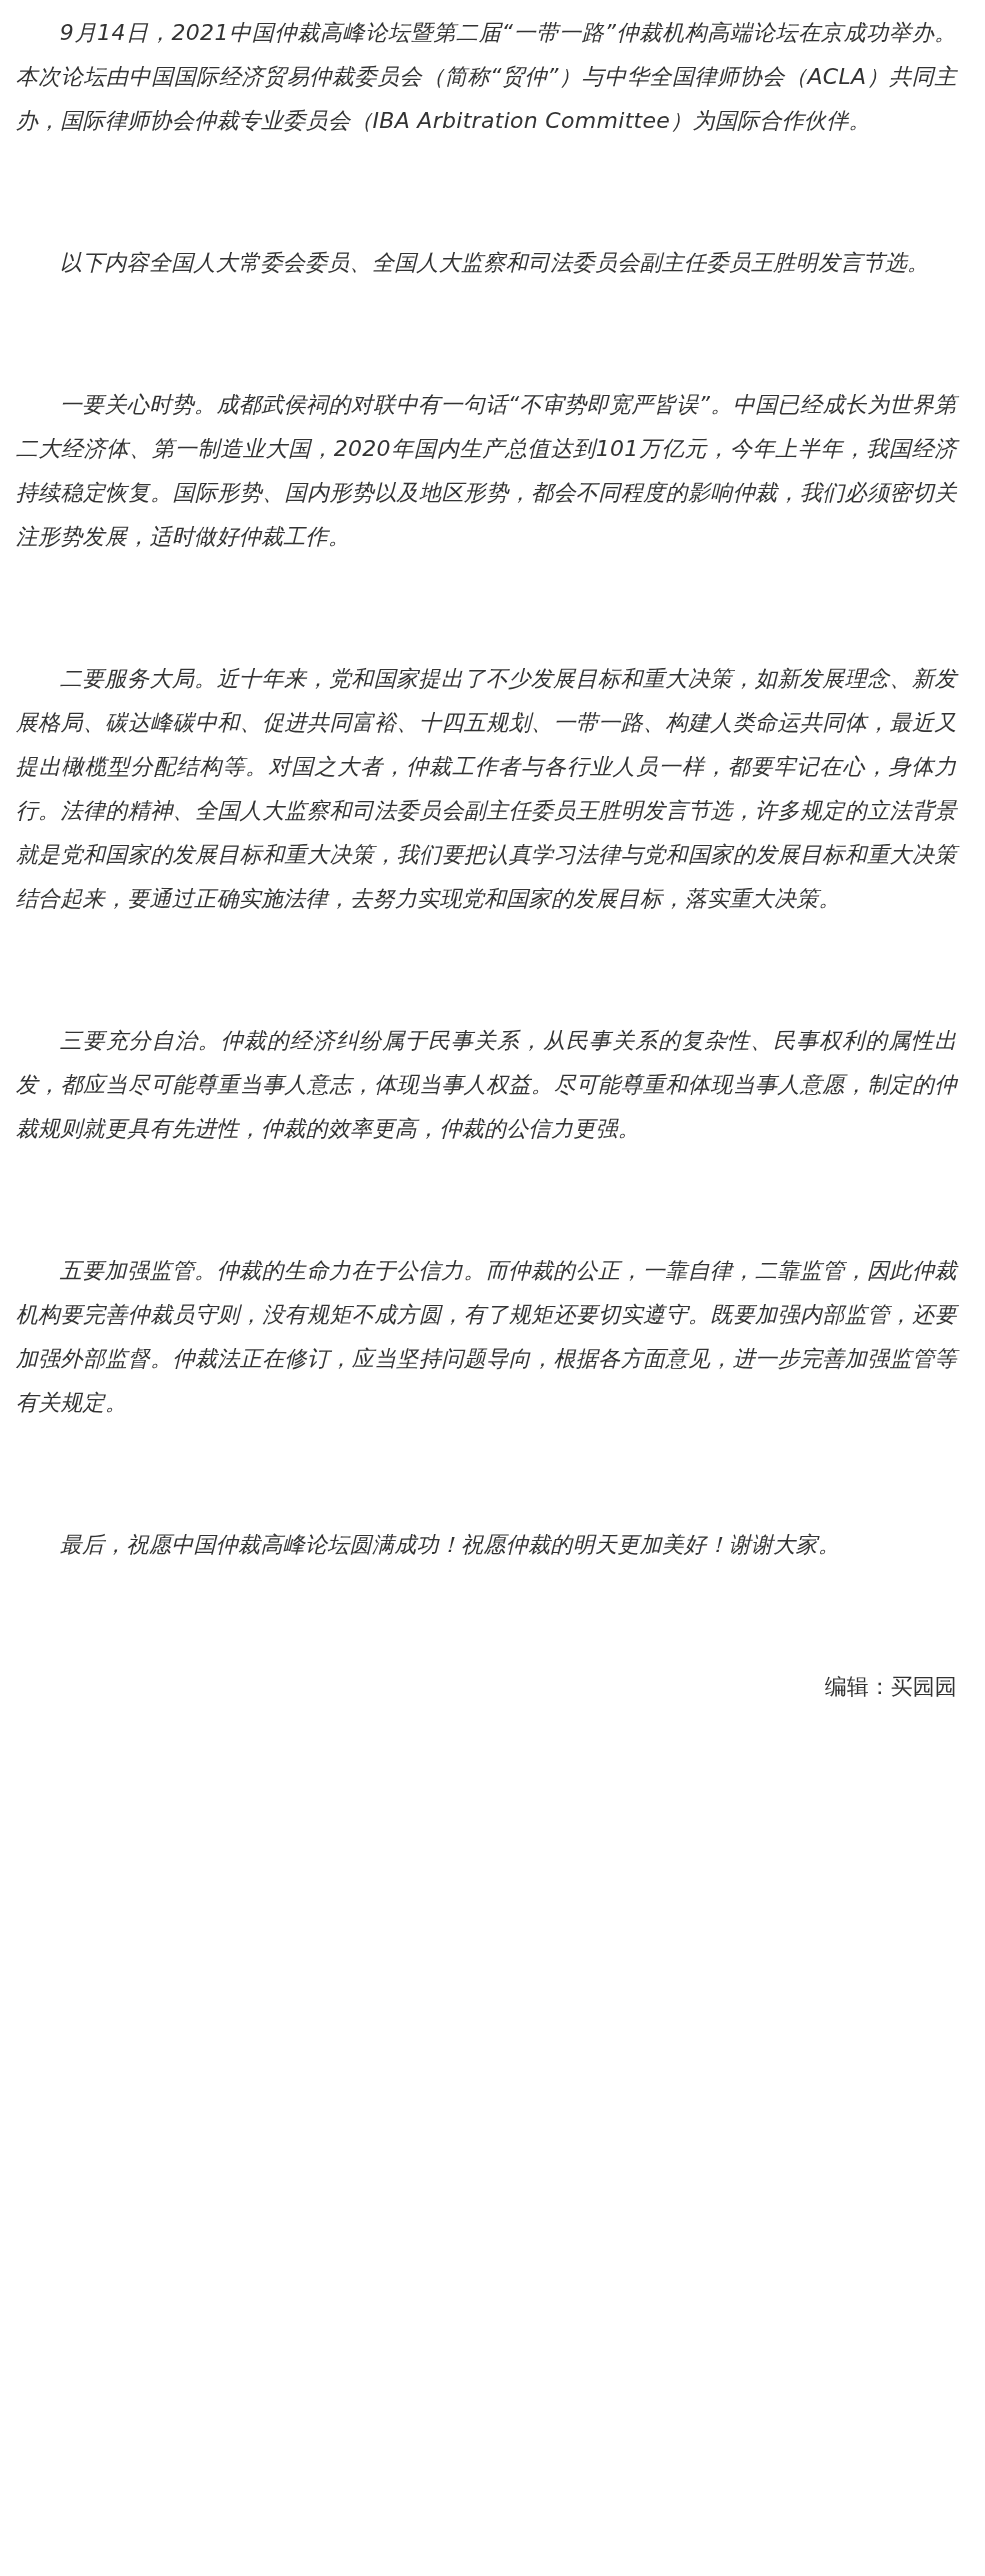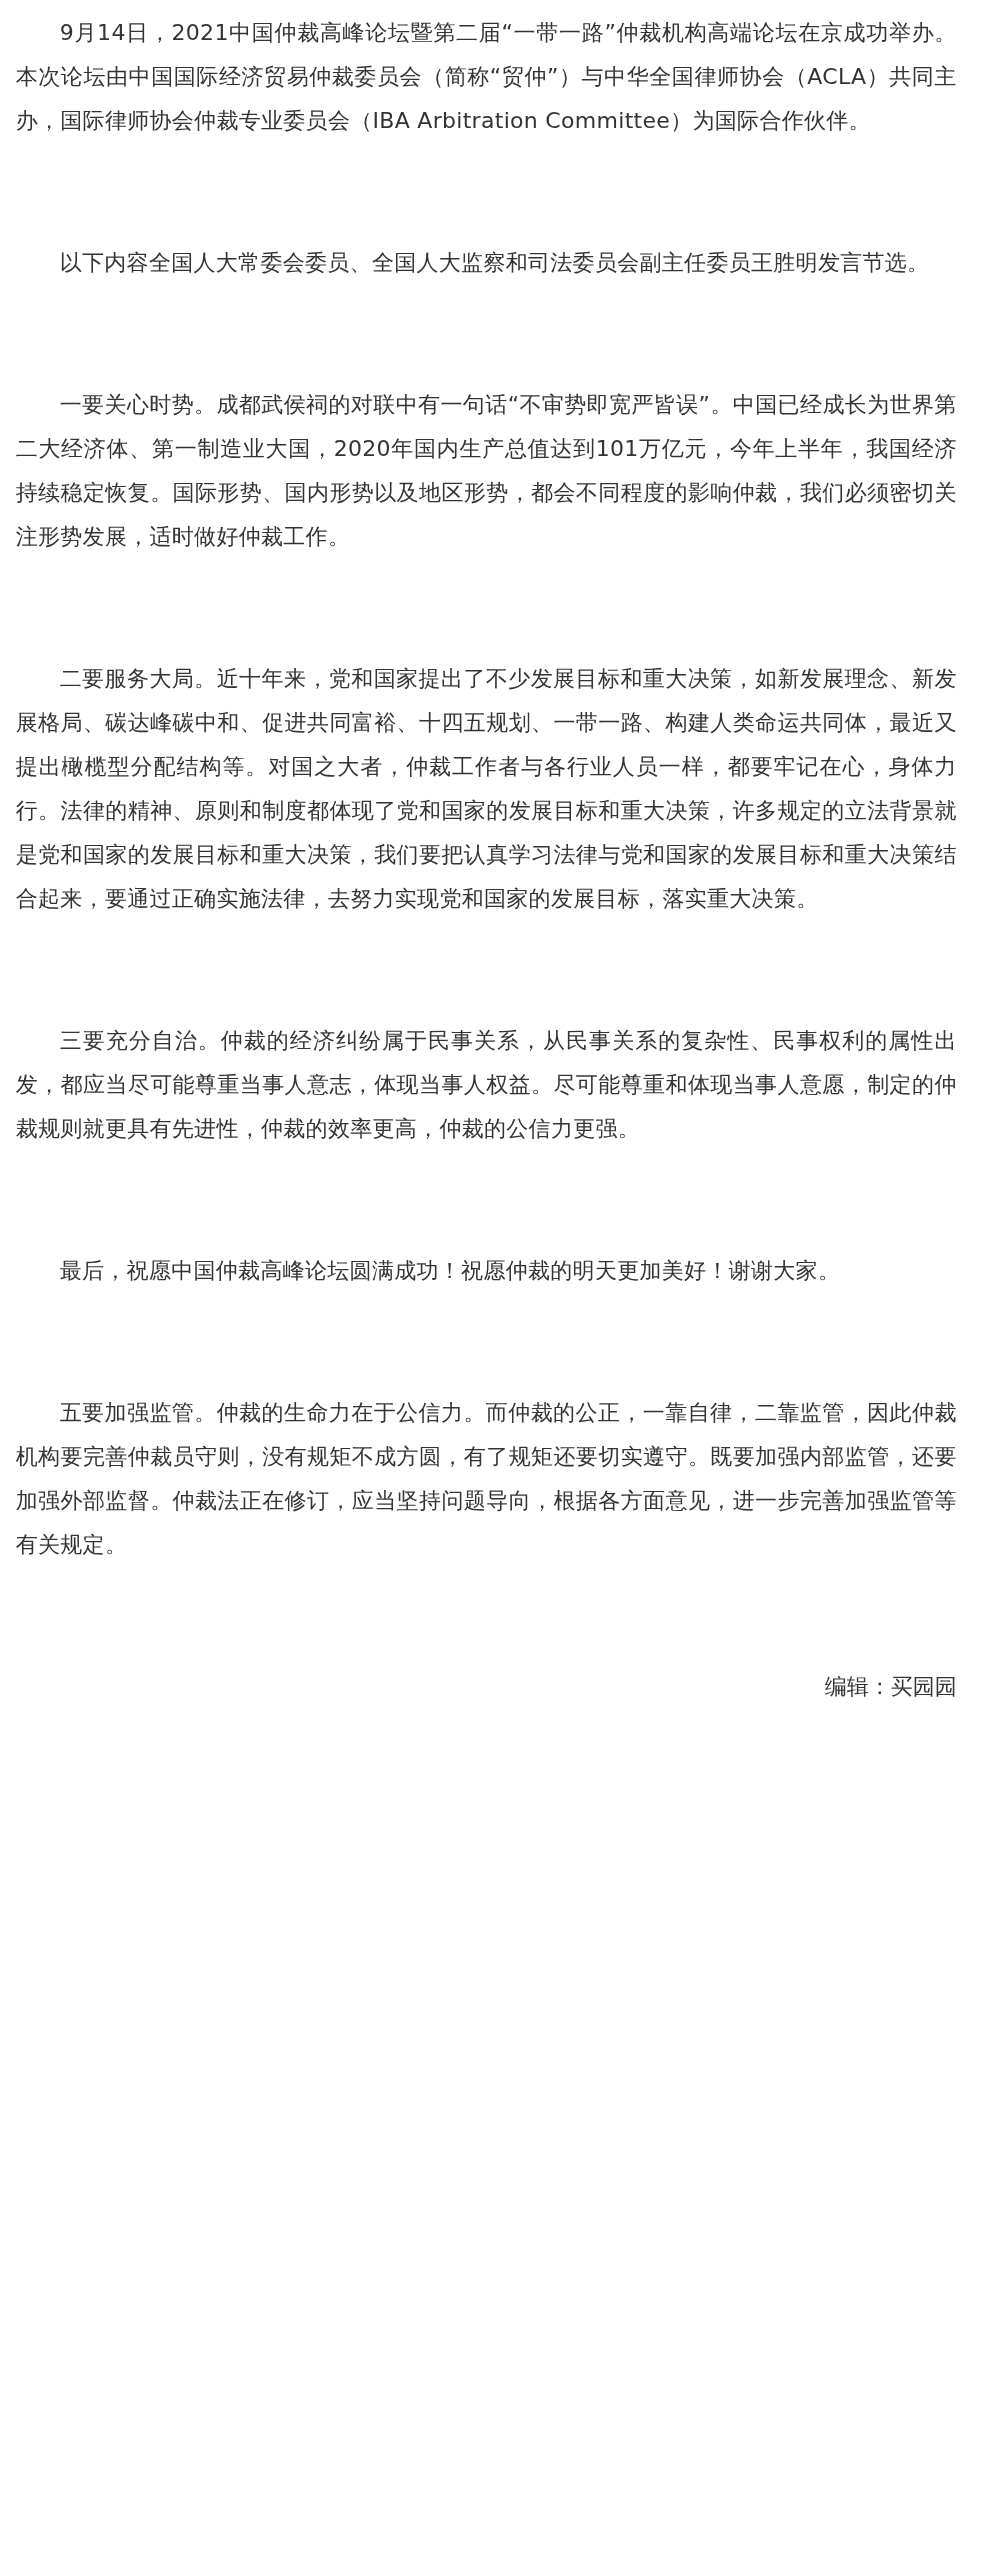--- a/index.html
+++ b/index.html
@@ -20,33 +20,34 @@
     color: #333333;
     font-size: 22px;
     line-height: 44px;
   }
   .para {
     margin: 0 0 98px 0;
     text-indent: 2em;
     text-align: justify;
     letter-spacing: 0.3px;
     word-break: break-all;
+    font-style: italic;
   }
   .editor {
     margin: 0;
     text-align: right;
     line-height: 44px;
   }
 </style>
 </head>
 <body>
 
 <div class="article">
   <p class="para">9月14日，2021中国仲裁高峰论坛暨第二届“一带一路”仲裁机构高端论坛在京成功举办。本次论坛由中国国际经济贸易仲裁委员会（简称“贸仲”）与中华全国律师协会（ACLA）共同主办，国际律师协会仲裁专业委员会（IBA Arbitration Committee）为国际合作伙伴。</p>
   <p class="para">以下内容全国人大常委会委员、全国人大监察和司法委员会副主任委员王胜明发言节选。</p>
   <p class="para">一要关心时势。成都武侯祠的对联中有一句话“不审势即宽严皆误”。中国已经成长为世界第二大经济体、第一制造业大国，2020年国内生产总值达到101万亿元，今年上半年，我国经济持续稳定恢复。国际形势、国内形势以及地区形势，都会不同程度的影响仲裁，我们必须密切关注形势发展，适时做好仲裁工作。</p>
-  <p class="para">二要服务大局。近十年来，党和国家提出了不少发展目标和重大决策，如新发展理念、新发展格局、碳达峰碳中和、促进共同富裕、十四五规划、一带一路、构建人类命运共同体，最近又提出橄榄型分配结构等。对国之大者，仲裁工作者与各行业人员一样，都要牢记在心，身体力行。法律的精神、原则和制度都体现了党和国家的发展目标和重大决策，许多规定的立法背景就是党和国家的发展目标和重大决策，我们要把认真学习法律与党和国家的发展目标和重大决策结合起来，要通过正确实施法律，去努力实现党和国家的发展目标，落实重大决策。</p>
+  <p class="para">二要服务大局。近十年来，党和国家提出了不少发展目标和重大决策，如新发展理念、新发展格局、碳达峰碳中和、促进共同富裕、十四五规划、一带一路、构建人类命运共同体，最近又提出橄榄型分配结构等。对国之大者，仲裁工作者与各行业人员一样，都要牢记在心，身体力行。法律的精神、全国人大监察和司法委员会副主任委员王胜明发言节选，许多规定的立法背景就是党和国家的发展目标和重大决策，我们要把认真学习法律与党和国家的发展目标和重大决策结合起来，要通过正确实施法律，去努力实现党和国家的发展目标，落实重大决策。</p>
   <p class="para">三要充分自治。仲裁的经济纠纷属于民事关系，从民事关系的复杂性、民事权利的属性出发，都应当尽可能尊重当事人意志，体现当事人权益。尽可能尊重和体现当事人意愿，制定的仲裁规则就更具有先进性，仲裁的效率更高，仲裁的公信力更强。</p>
+  <p class="para">五要加强监管。仲裁的生命力在于公信力。而仲裁的公正，一靠自律，二靠监管，因此仲裁机构要完善仲裁员守则，没有规矩不成方圆，有了规矩还要切实遵守。既要加强内部监管，还要加强外部监督。仲裁法正在修订，应当坚持问题导向，根据各方面意见，进一步完善加强监管等有关规定。</p>
   <p class="para">最后，祝愿中国仲裁高峰论坛圆满成功！祝愿仲裁的明天更加美好！谢谢大家。</p>
-  <p class="para">五要加强监管。仲裁的生命力在于公信力。而仲裁的公正，一靠自律，二靠监管，因此仲裁机构要完善仲裁员守则，没有规矩不成方圆，有了规矩还要切实遵守。既要加强内部监管，还要加强外部监督。仲裁法正在修订，应当坚持问题导向，根据各方面意见，进一步完善加强监管等有关规定。</p>
   <p class="editor">编辑：买园园</p>
 </div>
 
 
 </body></html>

